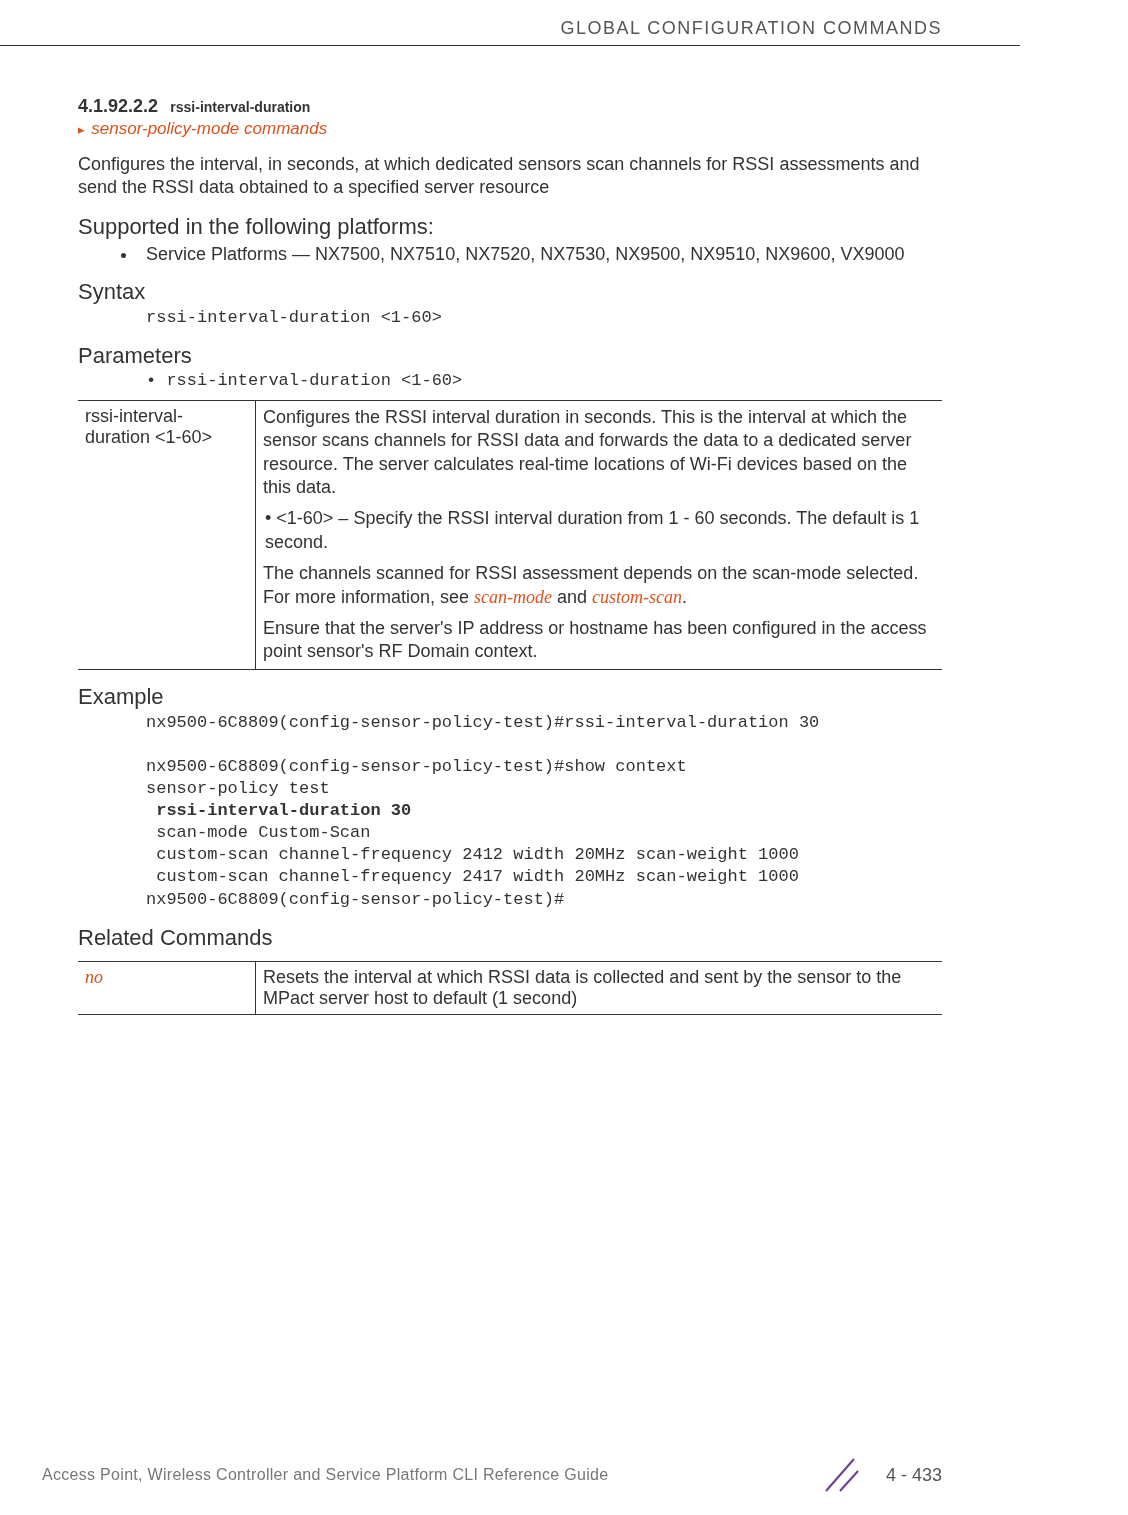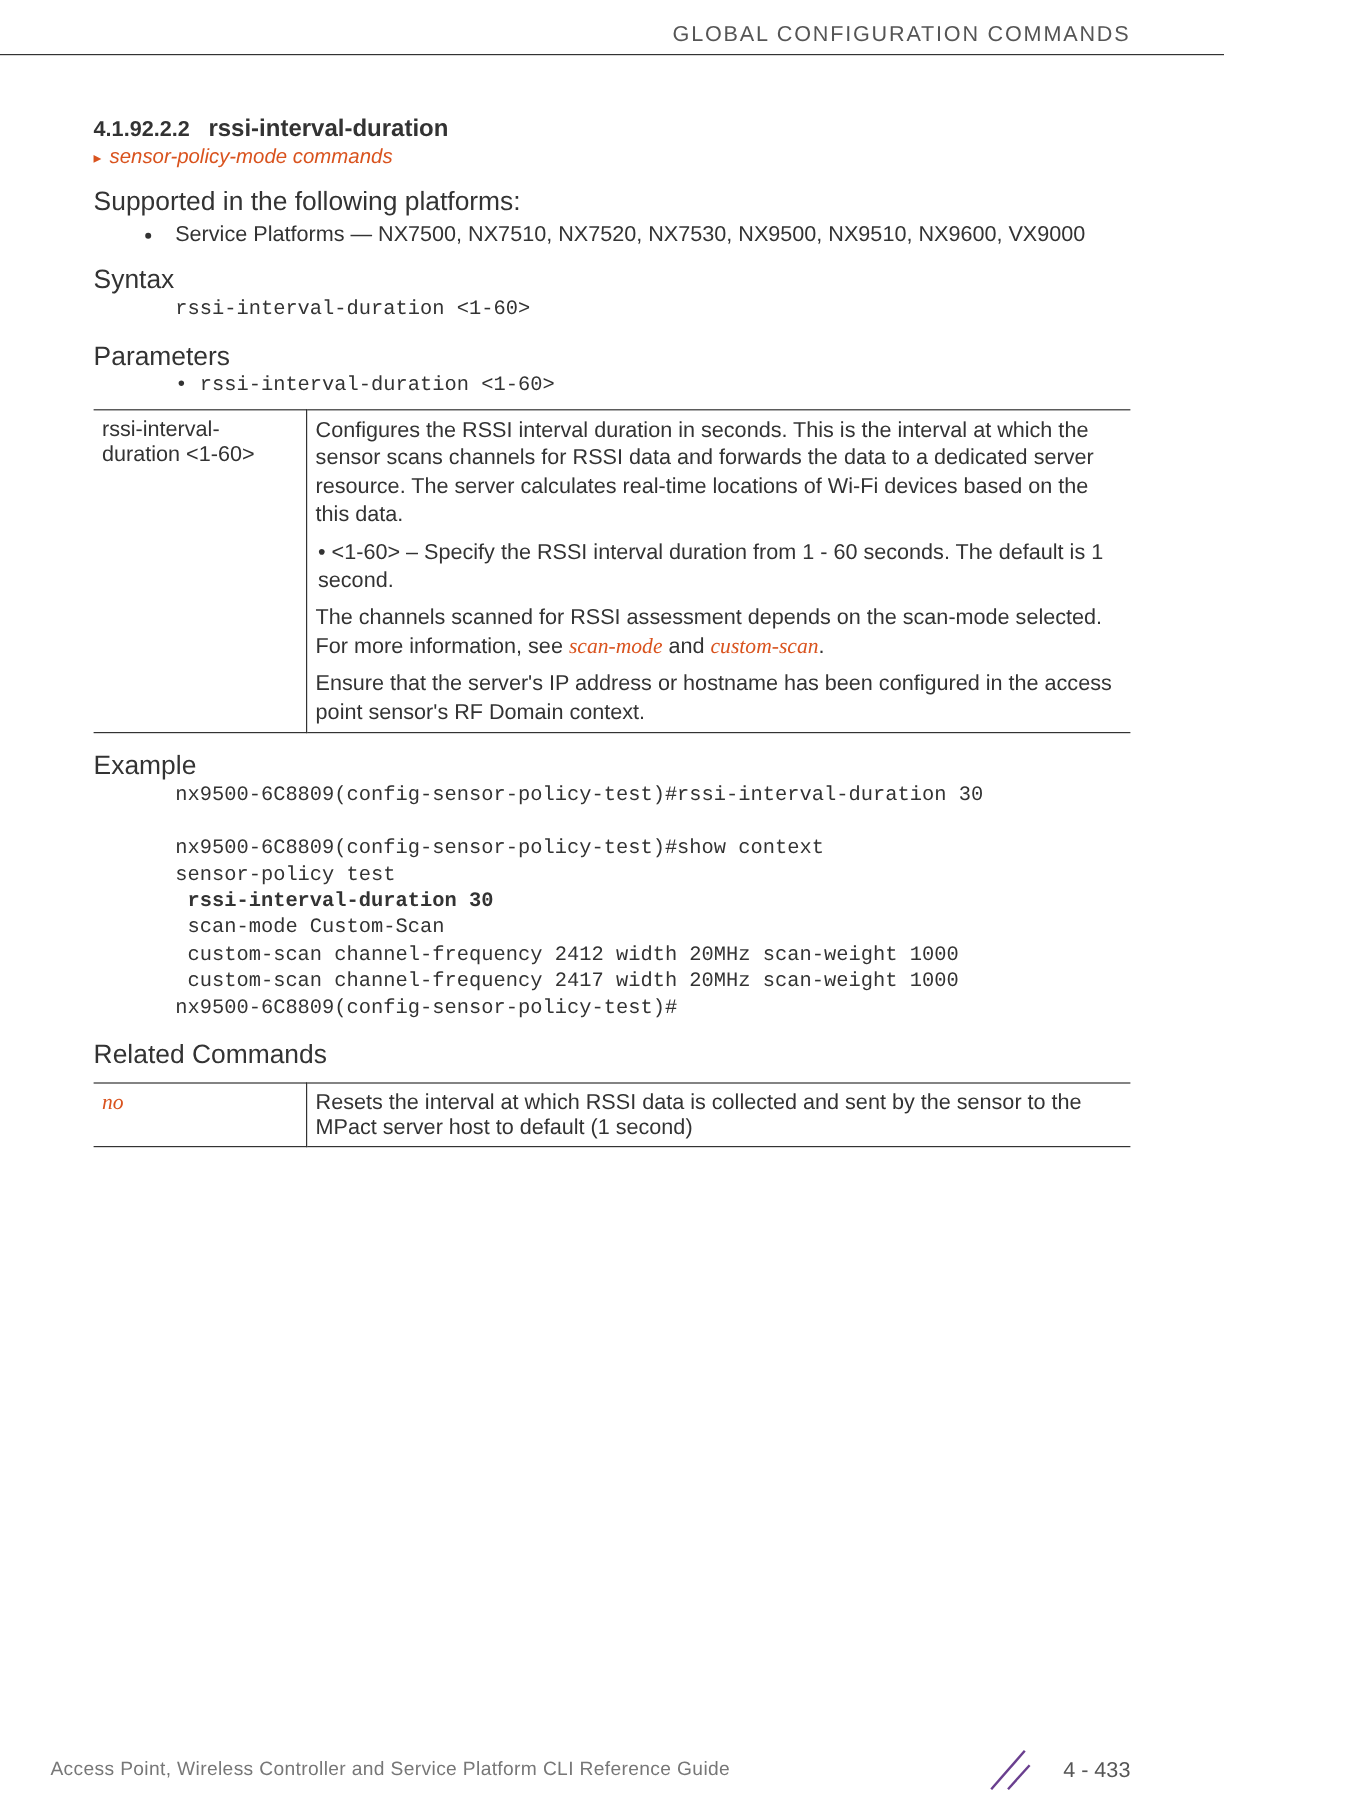--- a/index.html
+++ b/index.html
@@ -35,21 +35,21 @@
     }
     .content {
       padding: 0 78px;
     }
     .section-number {
       font-weight: bold;
       font-size: 18px;
     }
     .section-title {
       font-weight: bold;
-      font-size: 20px;
+      font-size: 14px;
     }
     .arrow-link {
       color: #d9531e;
       font-style: italic;
       font-size: 17px;
       margin-top: 2px;
     }
     .arrow-link::before {
       content: "▸";
       font-style: normal;
@@ -186,20 +186,21 @@
 
     <div>
       <span class="section-number">4.1.92.2.2</span>
       <span class="section-title">&nbsp;&nbsp;<span>rssi-interval-duration</span></span>
     </div>
 
     <div class="arrow-link">
       <span>sensor-policy-mode commands</span>
     </div>
 
+    <div class="body-text">Configures the interval, in seconds, at which dedicated sensors scan channels for RSSI assessments and send the RSSI data obtained to a specified server resource</div>
 
     <div class="bold-heading">Supported in the following platforms:</div>
     <ul class="bullet-list">
       <li>Service Platforms — NX7500, NX7510, NX7520, NX7530, NX9500, NX9510, NX9600, VX9000</li>
     </ul>
 
     <div class="bold-heading">Syntax</div>
     <div class="code-block">rssi-interval-duration &lt;1-60&gt;</div>
 
     <div class="bold-heading">Parameters</div>

